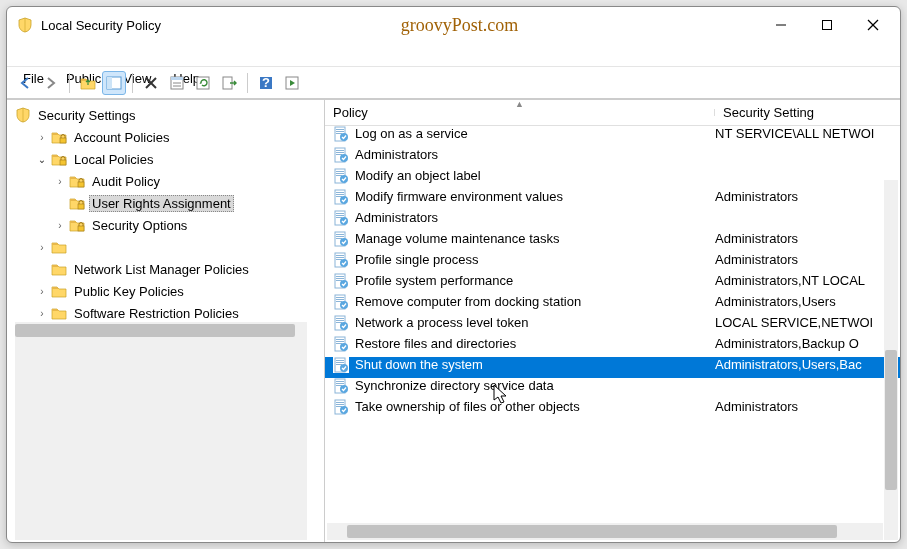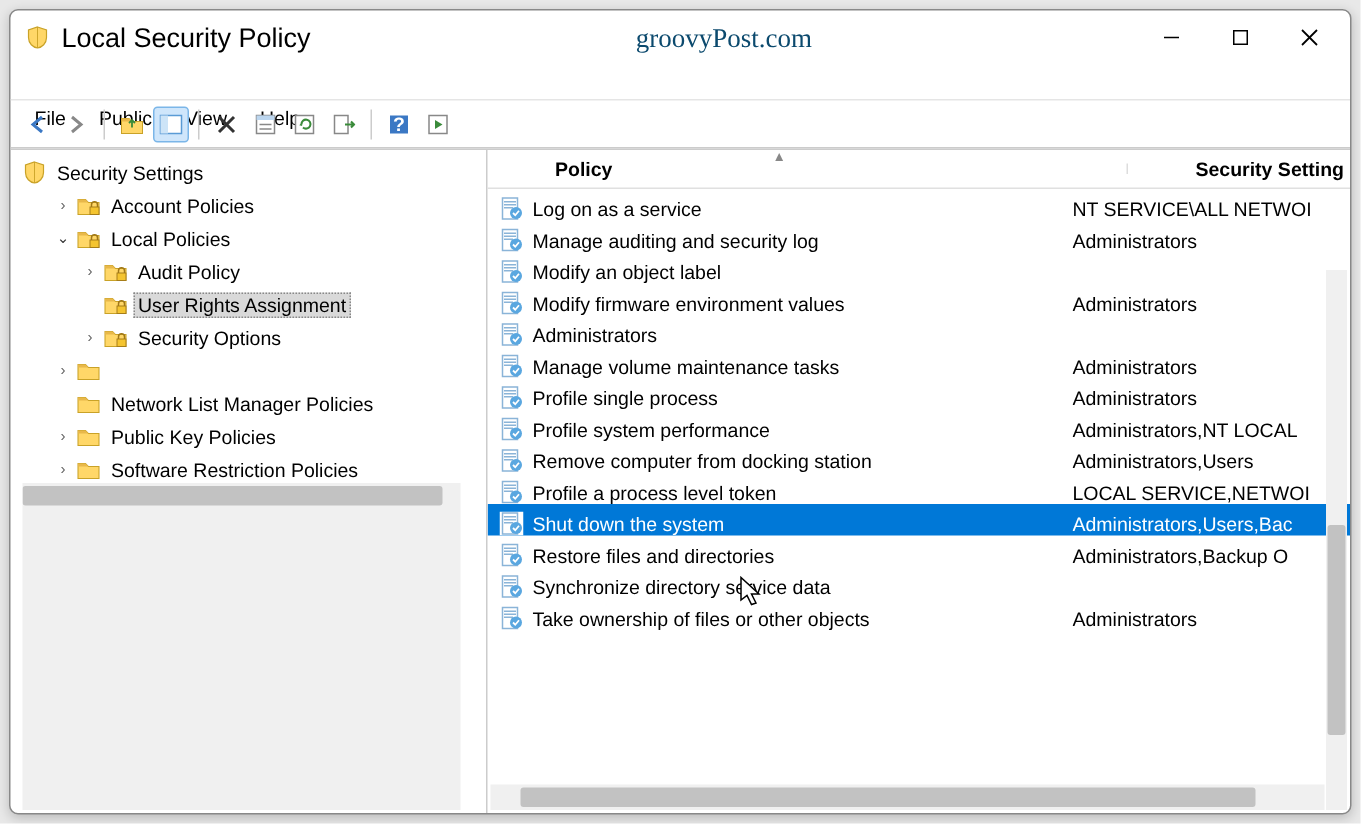--- a/index.html
+++ b/index.html
@@ -1,46 +1,46 @@
 <!DOCTYPE html>
 <html><head>
 <meta charset="utf-8">
 <style>
 * { box-sizing: border-box; margin: 0; padding: 0; font-family: "Segoe UI", Tahoma, sans-serif; font-size: 13px; color: #000; }
 body { background: #e8e8e8; padding: 6px; }
 .window { width: 895px; height: 537px; background: #fff; border: 1px solid #888; border-radius: 6px; overflow: hidden; display: flex; flex-direction: column; box-shadow: 0 2px 8px rgba(0,0,0,.2); }
 .titlebar { height: 36px; display: flex; align-items: center; padding: 0 4px 0 10px; }
 .titlebar .app-icon { width: 16px; height: 16px; margin-right: 8px; display:flex; align-items:center; justify-content:center;}
-.titlebar .title { flex: 0 0 auto; font-size: 18px; }
-.titlebar .watermark { flex:1; text-align:center; color:#0c4a6e; font-family: Georgia, serif; font-size:18px; }
+.titlebar .title { flex: 0 0 auto; font-size: 13px; }
+.titlebar .watermark { flex:1; text-align:center; color:#a16207; font-family: Georgia, serif; font-size:18px; }
 .titlebar .win-btns { display:flex; }
 .titlebar .win-btn { width:46px; height:32px; display:flex; align-items:center; justify-content:center; }
 .titlebar .win-btn svg { stroke:#000; }
 .menubar { height:24px; display:flex; align-items:center; padding: 0 6px; gap: 2px; border-bottom:1px solid #e5e5e5;}
 .menubar .menu-item { padding: 2px 10px; margin-top: 48px; }
 .toolbar { height:32px; display:flex; align-items:center; padding: 0 6px; gap:2px; border-bottom:1px solid #ccc;}
 .toolbar .tool-btn { width:24px; height:24px; display:flex; align-items:center; justify-content:center; border:1px solid transparent; border-radius:3px;}
 .toolbar .tool-btn.highlight { background:#cfe6fb; border:1px solid #7bb6e8;}
 .toolbar .sep { width:1px; height:20px; background:#ccc; margin:0 4px;}
 .content { flex:1; display:flex; border-top:1px solid #ccc; overflow:hidden;}
 .tree-pane { width:318px; border-right:1px solid #ccc; padding:4px 0 0 6px; display:flex; flex-direction:column; overflow:hidden;}
 .tree { flex:1; overflow:hidden; white-space:nowrap;}
 .tree-row { height:22px; display:flex; align-items:center; }
 .tree-row .twisty { width:14px; height:14px; display:flex; align-items:center; justify-content:center; color:#666; font-size:10px; flex-shrink:0;}
 .tree-row .icon { width:16px; height:16px; margin:0 4px 0 2px; flex-shrink:0;}
 .tree-row .label { padding:1px 3px; white-space:nowrap;}
 .tree-row.selected .label { background:#d9d9d9; border:1px dotted #888; padding:0 2px;}
 .list-pane { flex:1; display:flex; flex-direction:column; overflow:hidden;}
 .list-header { height:26px; display:flex; align-items:center; border-bottom:1px solid #e0e0e0; position:relative;}
-.list-header .col { padding-left:8px; font-weight:700;margin-left:37px;}
+.list-header .col { padding-left:8px; font-weight:400;}
 .list-header .col1 { width:390px; position:relative;}
 .list-header .col1::after { content:""; position:absolute; right:0; top:4px; bottom:4px; width:1px; background:#ddd;}
 .sort-arrow { position:absolute; left:190px; top:-1px; font-size:9px; color:#888;}
 .list-body { flex:1; overflow:hidden; position:relative;}
-.list-row { height:21px; display:flex; align-items:flex-end; white-space:nowrap;}
+.list-row { height:21px; display:flex; align-items:flex-start; white-space:nowrap;}
 .list-row .p-icon { width:16px; height:16px; margin:0 6px 0 8px; flex-shrink:0;}
 .list-row .p-name { width:360px; overflow:hidden; text-overflow:ellipsis; white-space:nowrap;}
 .list-row .p-setting { flex:1; overflow:hidden; text-overflow:ellipsis; white-space:nowrap; padding-right:4px;}
 .list-row.selected { background:#0078d7; }
 .list-row.selected .p-name, .list-row.selected .p-setting { color:#fff;}
 .cursor { position:absolute; pointer-events:none;}
 .hscroll { height:17px; background:#f0f0f0; position:relative; margin:0 17px 2px 2px;}
 .hscroll .thumb { position:absolute; top:2px; height:13px; background:#c2c2c2; border-radius:2px;}
 .hscroll.tree .thumb { left:0; width:280px;}
 .hscroll.list .thumb { left:20px; width:490px;}
@@ -301,21 +301,20 @@
               </span>
               <span class="p-name">Log on as a service</span>
               <span class="p-setting">NT SERVICE\ALL NETWOI</span>
             </div>
             <div class="list-row">
               <span class="p-icon policy-icon">
                 <svg width="16" height="16">
                   <use href="#policy"></use>
                 </svg>
               </span>
-              <span class="p-name">Manage auditing and security log</span>
               <span class="p-setting">Administrators</span>
             </div>
             <div class="list-row">
               <span class="p-icon policy-icon">
                 <svg width="16" height="16">
                   <use href="#policy"></use>
                 </svg>
               </span>
               <span class="p-name">Modify an object label</span>
               <span class="p-setting"></span>
@@ -372,40 +371,40 @@
               </span>
               <span class="p-name">Remove computer from docking station</span>
               <span class="p-setting">Administrators,Users</span>
             </div>
             <div class="list-row">
               <span class="p-icon policy-icon">
                 <svg width="16" height="16">
                   <use href="#policy"></use>
                 </svg>
               </span>
-              <span class="p-name">Profile a process level token</span>
+              <span class="p-name">Network a process level token</span>
               <span class="p-setting">LOCAL SERVICE,NETWOI</span>
+            </div>
+            <div class="list-row">
+              <span class="p-icon policy-icon">
+                <svg width="16" height="16">
+                  <use href="#policy"></use>
+                </svg>
+              </span>
+              <span class="p-name">Restore files and directories</span>
+              <span class="p-setting">Administrators,Backup O</span>
             </div>
             <div class="list-row selected">
               <span class="p-icon policy-icon">
                 <svg width="16" height="16">
                   <use href="#policy"></use>
                 </svg>
               </span>
               <span class="p-name">Shut down the system</span>
               <span class="p-setting">Administrators,Users,Bac</span>
-            </div>
-            <div class="list-row">
-              <span class="p-icon policy-icon">
-                <svg width="16" height="16">
-                  <use href="#policy"></use>
-                </svg>
-              </span>
-              <span class="p-name">Restore files and directories</span>
-              <span class="p-setting">Administrators,Backup O</span>
             </div>
             <div class="list-row">
               <span class="p-icon policy-icon">
                 <svg width="16" height="16">
                   <use href="#policy"></use>
                 </svg>
               </span>
               <span class="p-name">Synchronize directory service data</span>
               <span class="p-setting"></span>
             </div>

